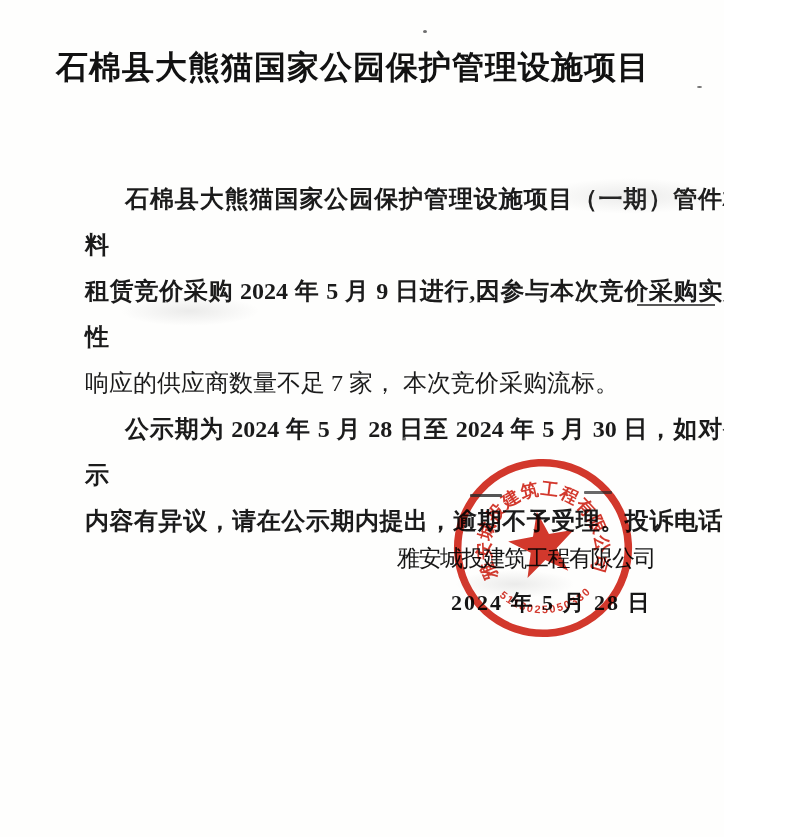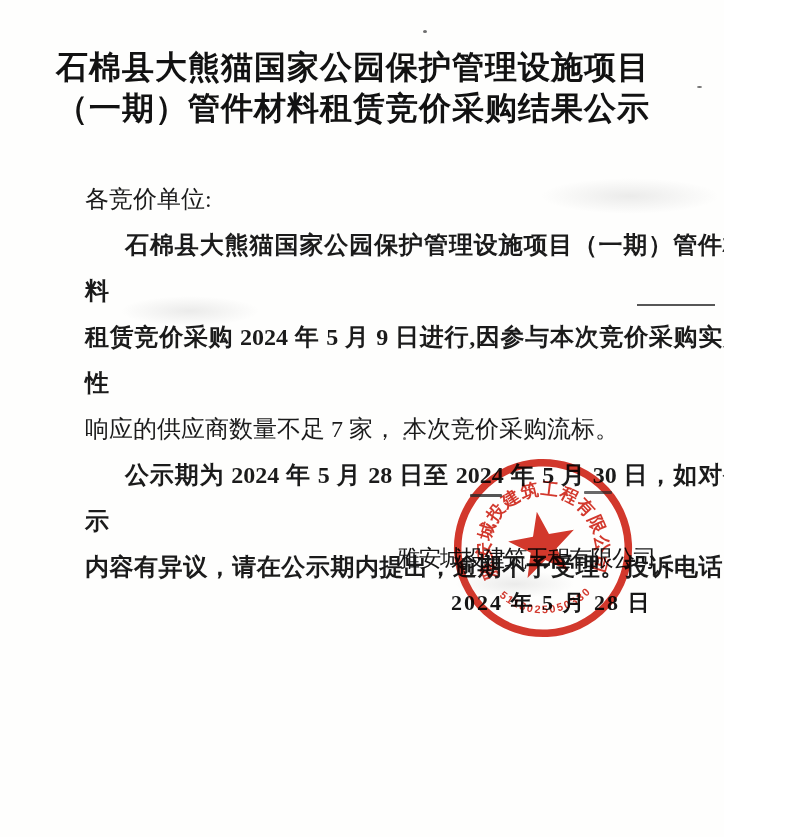--- a/index.html
+++ b/index.html
@@ -109,25 +109,23 @@
   .smudge.b { top: 296px; left: 120px; width: 140px; height: 30px; }
   .smudge.c { top: 570px; left: 455px; width: 120px; height: 28px; }
 </style>
 </head>
 <body>
 
 <div class="page">
 
   <div class="title-block">
     <div>石棉县大熊猫国家公园保护管理设施项目</div>
-    <div>（一期）管件材料租赁竞价采购结果公示</div>
   </div>
 
   <div class="body-text">
-    <div class="line">各竞价单位:</div>
     <div class="line indent just">石棉县大熊猫国家公园保护管理设施项目（一期）管件材料</div>
     <div class="line just">租赁竞价采购 2024 年 5 月 9 日进行,因参与本次竞价采购实质性</div>
     <div class="line">响应的供应商数量不足 7 家， 本次竞价采购流标。</div>
     <div class="line indent just">公示期为 2024 年 5 月 28 日至 2024 年 5 月 30 日，如对公示</div>
     <div class="line just">内容有异议，请在公示期内提出，逾期不予受理。投诉电话：</div>
   </div>
 
   <div class="underline-artifact"></div>
 
   <div class="signature-company">雅安城投建筑工程有限公司</div>

